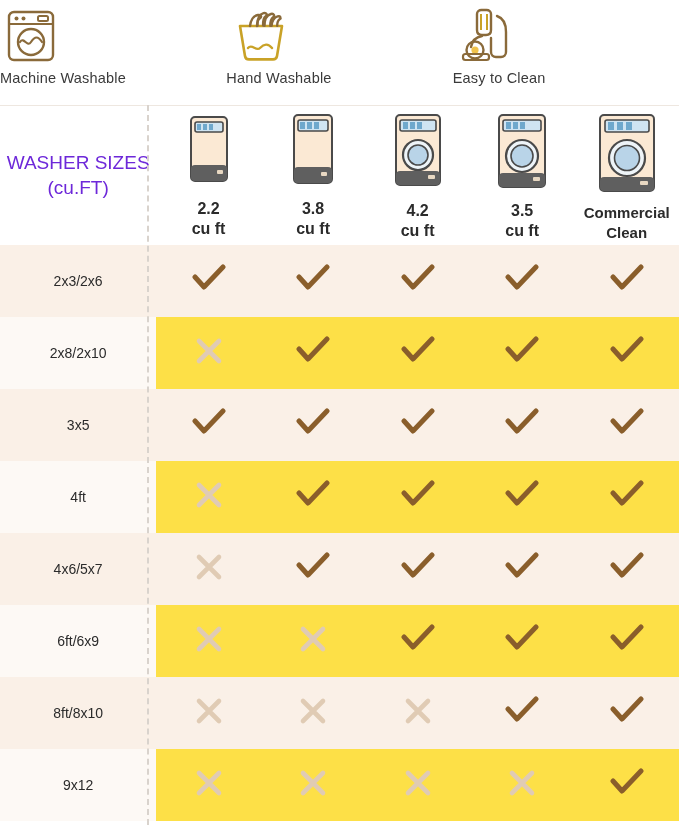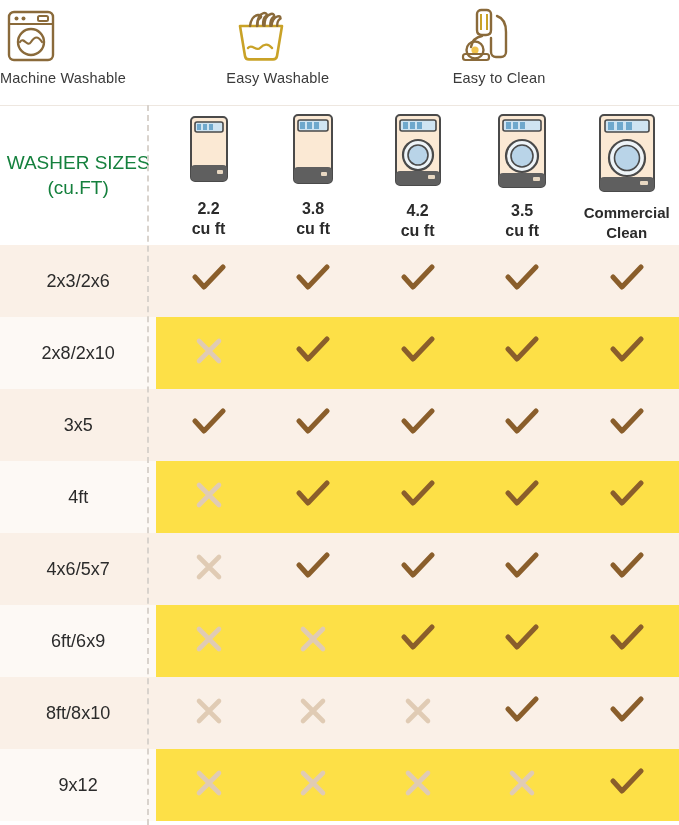--- a/index.html
+++ b/index.html
@@ -65,21 +65,21 @@
   .col-label { width: 148px; }
   .col-cell  { width: 99px; }
 
   .header-row { height: 140px; }
   .header-row .col-label {
     background: #ffffff;
   }
   .hdr-title {
     font-size: 19px;
     line-height: 25px;
-    color: #15803d;
+    color: #6d28d9;
     font-weight: 400;
   }
   .hdr-cell-inner {
     display: flex;
     flex-direction: column;
     align-items: center;
     justify-content: flex-start;
     height: 140px;
     padding-top: 8px;
     box-sizing: border-box;
@@ -91,21 +91,21 @@
     margin-top: 4px;
     white-space: pre-line;
   }
   .hdr-cap.small { font-size: 15px; }
 
   .data-row { height: 72px; }
   .row-stripe-a { background: #faf0e7; }
   .row-stripe-b { background: #fde047; }
 
   .row-label {
-    font-size: 18px;
+    font-size: 14px;
     color: #2b2b2b;
     background: #ffffff !important;
   }
   .row-label-a { background: #faf0e7 !important; }
   .row-label-b { background: #fdf9f5 !important; }
 
   
   .divider-wrap {
     position: absolute;
     left: 147px;
@@ -156,21 +156,21 @@
       <div class="feature-icon">
         <svg width="70" height="58" viewBox="0 0 70 58">
           <path d="M14 18h42l-5 30a4 4 0 0 1-4 3.4H23a4 4 0 0 1-4-3.4z" fill="none" stroke="#c9a227" stroke-width="2.6" stroke-linejoin="round"></path>
           <path d="M22 40c4-5 8 4 12 0s8-5 12 0" fill="none" stroke="#c9a227" stroke-width="2.4" stroke-linecap="round"></path>
           <path d="M24 18c1-7 3-10 8-11 3-.6 4 2 2 3.2-2 1.2-3 3.4-3 7.8" fill="none" stroke="#8a6a3a" stroke-width="2.4" stroke-linecap="round"></path>
           <path d="M31.5 17.5c-.5-7 1-11 6-12.4 3-.8 4.2 1.8 2.2 3.2-2 1.4-2.8 4-2.6 9.2" fill="none" stroke="#8a6a3a" stroke-width="2.4" stroke-linecap="round"></path>
           <path d="M38.5 17.8c0-7 1.6-10.6 6.4-11.8 3-.8 4.2 1.8 2.2 3.2-2 1.4-2.8 3.6-2.8 8.6" fill="none" stroke="#8a6a3a" stroke-width="2.4" stroke-linecap="round"></path>
           <path d="M45.6 17.8c.6-5.6 2-8.4 6-9.4 2.8-.7 3.8 1.6 2 2.9-1.7 1.2-2.4 3-2.4 6.5" fill="none" stroke="#8a6a3a" stroke-width="2.4" stroke-linecap="round"></path>
         </svg>
       </div>
-      <div class="feature-label">Easy Washable</div>
+      <div class="feature-label">Hand Washable</div>
     </div>
 
     <div class="feature">
       <div class="feature-icon">
         <svg width="62" height="58" viewBox="0 0 62 58">
           <path d="M24 6c0-2.4 2-4 4.4-4h5.2C36 2 38 3.6 38 6v16c0 3-2 5-5 5h-4c-3 0-5-2-5-5z" fill="none" stroke="#8a6a3a" stroke-width="2.4"></path>
           <line x1="28" y1="6" x2="28" y2="22" stroke="#c9a227" stroke-width="2"></line>
           <line x1="34" y1="6" x2="34" y2="22" stroke="#c9a227" stroke-width="2"></line>
           <path d="M44 8c6 2 9 8 9 16v20a5 5 0 0 1-5 5h-5a5 5 0 0 1-5-5V30" fill="none" stroke="#8a6a3a" stroke-width="2.4" stroke-linecap="round"></path>
           <path d="M29 28c-6 1-10 5-11 11" fill="none" stroke="#8a6a3a" stroke-width="2.4" stroke-linecap="round"></path>

